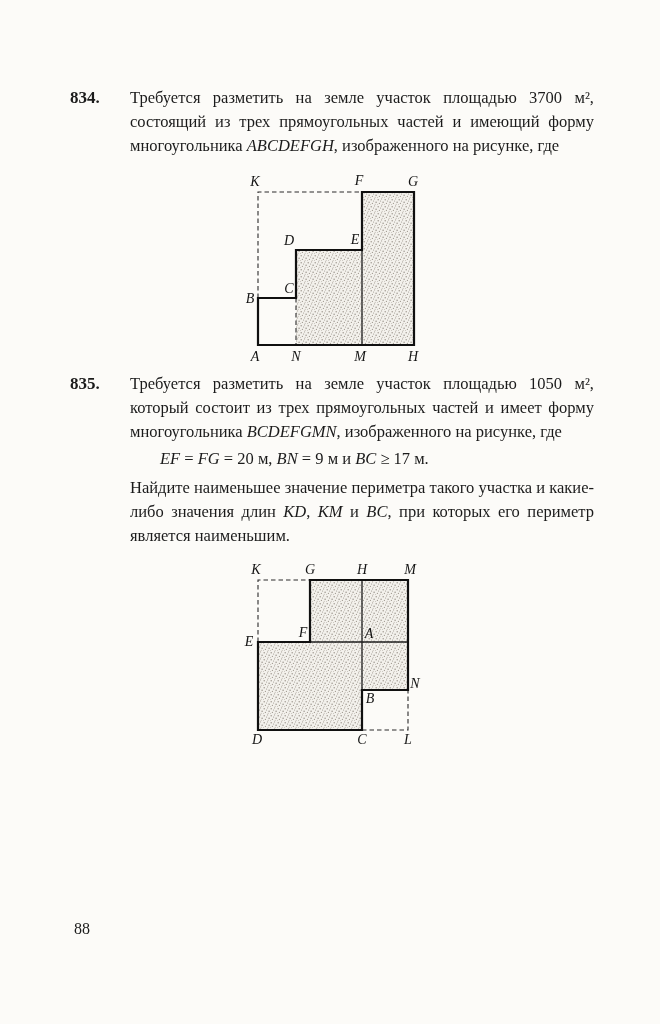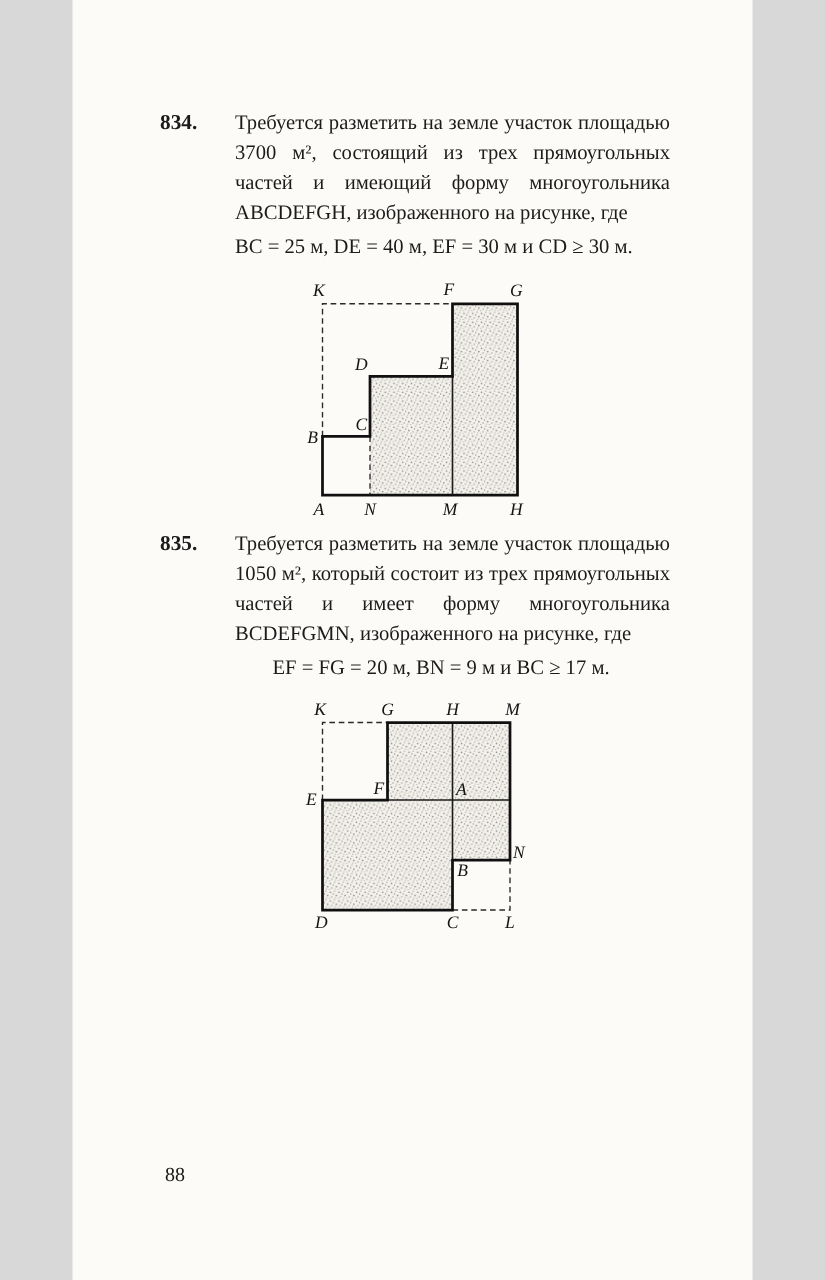--- a/index.html
+++ b/index.html
@@ -1,48 +1,47 @@
 <!DOCTYPE html>
 <html><head>
 <meta charset="utf-8">
 <style>
   html, body { margin: 0; padding: 0; }
   body { background: #d8d8d8; }
   .page {
-    width: 544px; height: 1024px; margin: 0 auto; position: relative;
+    width: 660px; height: 1024px; margin: 0 auto; position: relative;
     background: #fcfbf8; color: #1b1b1b; box-sizing: border-box;
     padding: 86px 66px 0 70px; overflow: hidden;
     font-family: "Liberation Serif", "DejaVu Serif", serif;
   }
   .problem { display: flex; align-items: flex-start; }
   .problem + .problem { }
   .prob-num { flex: 0 0 60px; width: 60px; font-weight: 700; font-size: 17px; line-height: 24px; }
   .prob-body { flex: 1; font-size: 16.5px; line-height: 24px; text-align: justify; }
   .para { margin: 0; }
   .para + .para { margin-top: 3px; }
   .formula { margin: 5px 0; text-align: left; }
   .formula.indent { padding-left: 30px; }
-  .it { }
+  .it { font-style: italic; }
   .figure { display: flex; justify-content: center; margin: 12px 0 4px; transform: translateX(-28px); }
   .figlbl text {
     font-family: "Liberation Serif", "DejaVu Serif", serif;
     font-style: italic; font-size: 14px; fill: #141414; text-anchor: middle;
   }
-  .page-number { position: absolute; left: 74px; bottom: 74px; font-size: 16px; }
+  .page-number { position: absolute; left: 74px; bottom: 86px; font-size: 16px; }
 </style>
 </head>
 <body>
 
 <div class="page">
 
   <section class="problem">
     <div class="prob-num">834.</div>
     <div class="prob-body">
       <p class="para"><span>Требуется разметить на земле участок площадью 3700 м², состоящий из трех прямоугольных частей и имеющий форму многоугольника </span><span class="it">ABCDEFGH</span><span>, изображенного на рисунке, где</span></p>
-      <p class="para formula"><span class="it">BC</span><span> = 25 м,  </span><span class="it">DE</span><span> = 40 м,  </span><span class="it">EF</span><span> = 30 м  и  </span><span class="it">CD</span><span> ≥ 30 м.</span></p>
 
       <div class="figure">
         <svg width="180" height="198" viewBox="0 0 180 198" role="img">
           <defs>
             <pattern id="stip1" width="7" height="7" patternUnits="userSpaceOnUse">
               <rect width="7" height="7" fill="#f3f1ec"></rect>
               <circle cx="1.2" cy="1.8" r="0.7" fill="#999289"></circle>
               <circle cx="4.6" cy="0.9" r="0.55" fill="#a7a097"></circle>
               <circle cx="6.1" cy="4.3" r="0.7" fill="#948d84"></circle>
               <circle cx="2.4" cy="5.4" r="0.6" fill="#a29b92"></circle>
@@ -73,20 +72,21 @@
         </svg>
       </div>
     </div>
   </section>
 
   <section class="problem">
     <div class="prob-num">835.</div>
     <div class="prob-body">
       <p class="para"><span>Требуется разметить на земле участок площадью 1050 м², который состоит из трех прямоугольных частей и имеет форму многоугольника </span><span class="it">BCDEFGMN</span><span>, изображенного на рисунке, где</span></p>
       <p class="para formula indent"><span class="it">EF</span><span> = </span><span class="it">FG</span><span> = 20 м,  </span><span class="it">BN</span><span> = 9 м  и  </span><span class="it">BC</span><span> ≥ 17 м.</span></p>
+      <p class="para"><span>Найдите наименьшее значение периметра такого участка и какие-либо значения длин </span><span class="it">KD</span><span>, </span><span class="it">KM</span><span> и </span><span class="it">BC</span><span>, при которых его периметр является наименьшим.</span></p>
 
       <div class="figure">
         <svg width="185" height="198" viewBox="0 0 185 198" role="img">
           <defs>
             <pattern id="stip2" width="7" height="7" patternUnits="userSpaceOnUse">
               <rect width="7" height="7" fill="#f3f1ec"></rect>
               <circle cx="1.2" cy="1.8" r="0.7" fill="#999289"></circle>
               <circle cx="4.6" cy="0.9" r="0.55" fill="#a7a097"></circle>
               <circle cx="6.1" cy="4.3" r="0.7" fill="#948d84"></circle>
               <circle cx="2.4" cy="5.4" r="0.6" fill="#a29b92"></circle>

